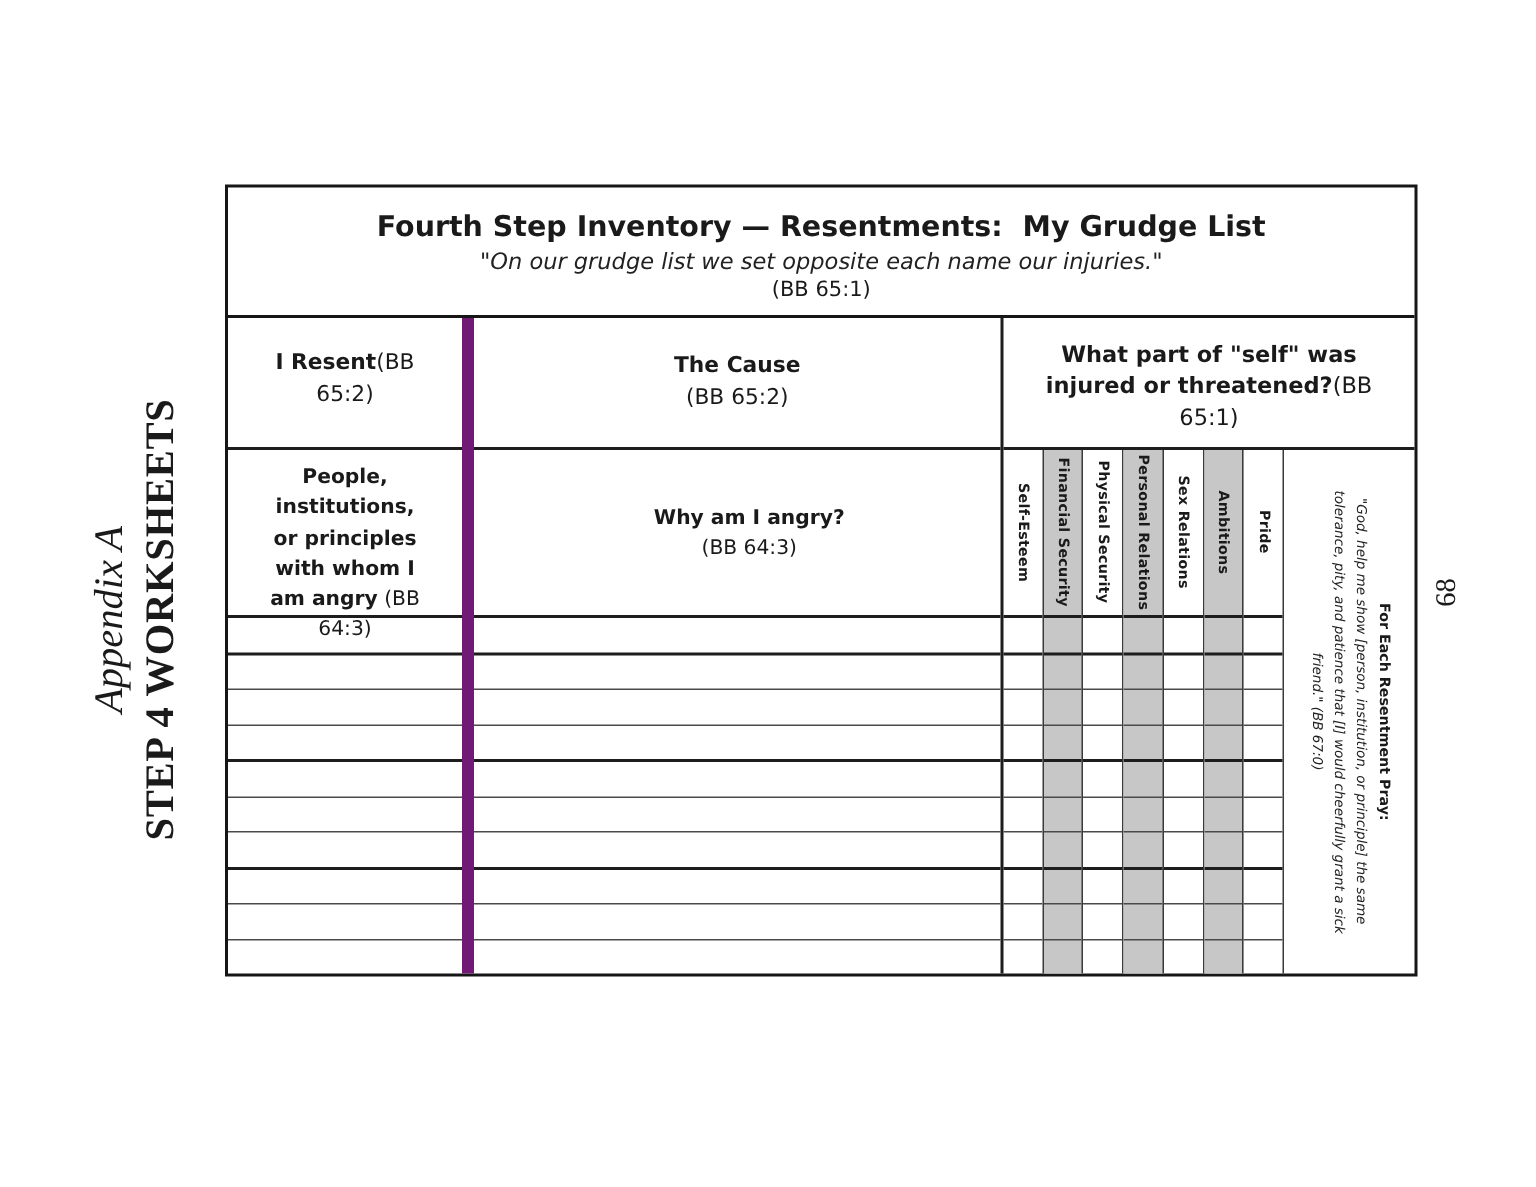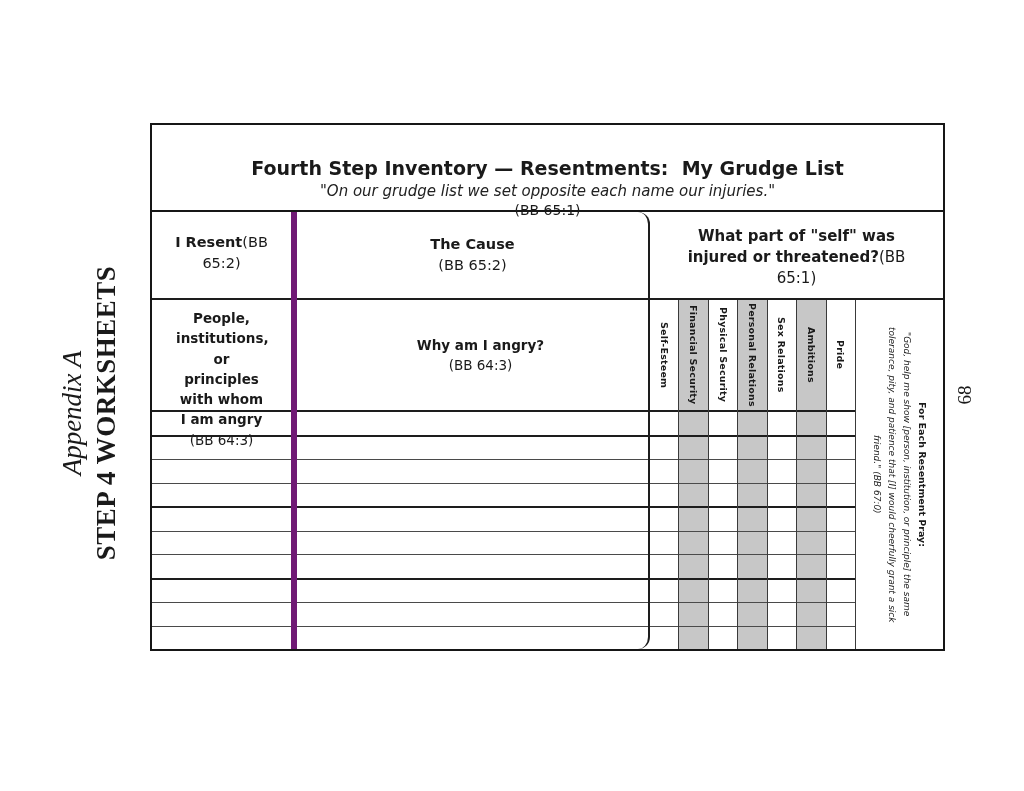--- a/index.html
+++ b/index.html
@@ -28,30 +28,30 @@
   }
 
   
   .table{
     position:absolute;left:150px;top:123px;width:795px;height:528px;
     border:2px solid #161616;box-sizing:border-box;background:#fff;
     display:flex;flex-direction:column;
   }
   .title-row{
     height:87px;box-sizing:border-box;border-bottom:2px solid #161616;
-    text-align:center;padding-top:32px;
+    text-align:center;padding-top:15px;
   }
   .title-main{font-weight:bold;font-size:19px;white-space:pre-wrap;}
   .title-quote{font-style:italic;font-size:15px;margin-top:3px;color:#222;}
   .title-ref{font-size:14px;margin-top:2px;}
 
   .main{flex:1;display:flex;min-height:0;}
   .col{display:flex;flex-direction:column;box-sizing:border-box;min-width:0;}
-  .colA{width:145px;border-right:6px solid #701a75;}
-  .colB{width:353px;border-right:2px solid #1d1d1d;border-radius:12px;}
+  .colA{width:164px;border-right:8px solid #701a75;}
+  .colB{width:353px;border-right:2px solid #1d1d1d;}
   .colC{flex:1;}
 
   .h1{
     height:88px;box-sizing:border-box;border-bottom:2px solid #1d1d1d;
     display:flex;flex-direction:column;justify-content:center;
     text-align:center;font-size:14.5px;line-height:1.45;
   }
   .colA .h1{padding:0 22px;display:block;padding-top:20px;}
   .colC .h1{padding:0 28px;display:block;padding-top:14px;font-size:15px;line-height:1.4;}
   .b{font-weight:bold;}

